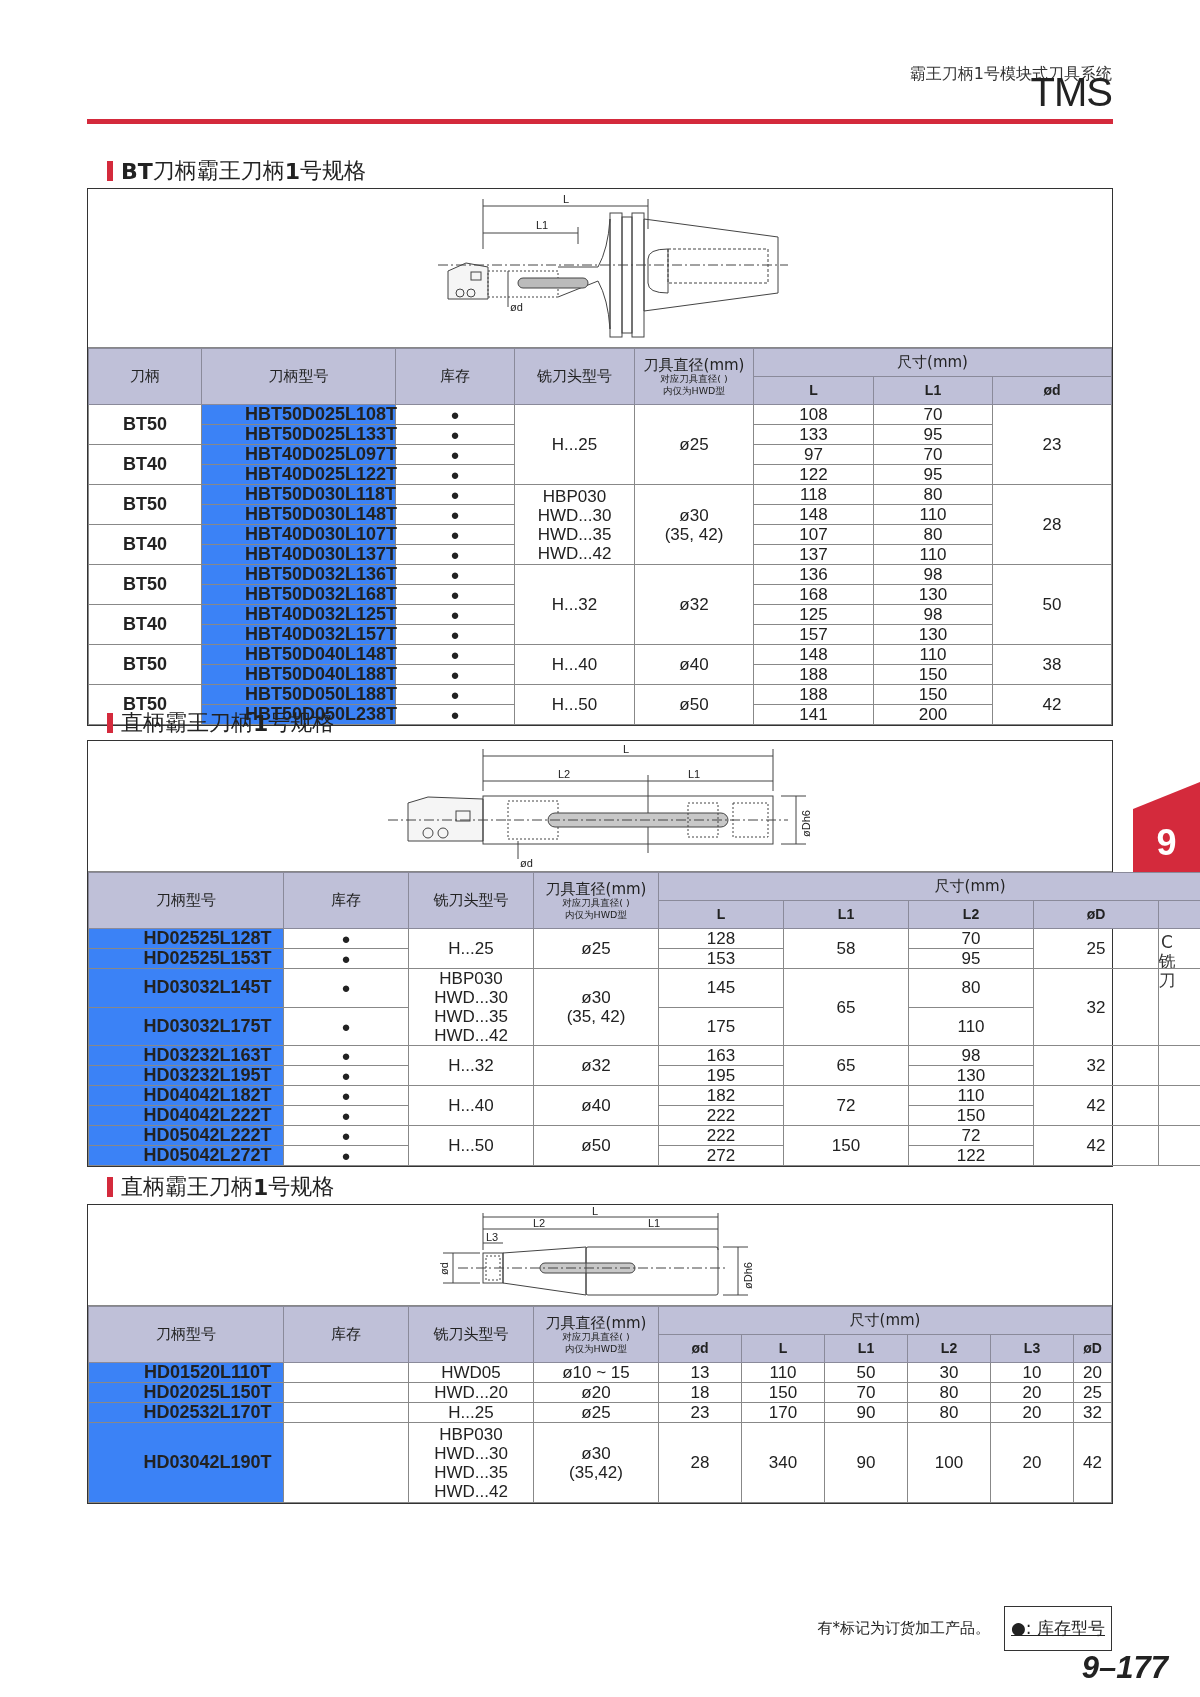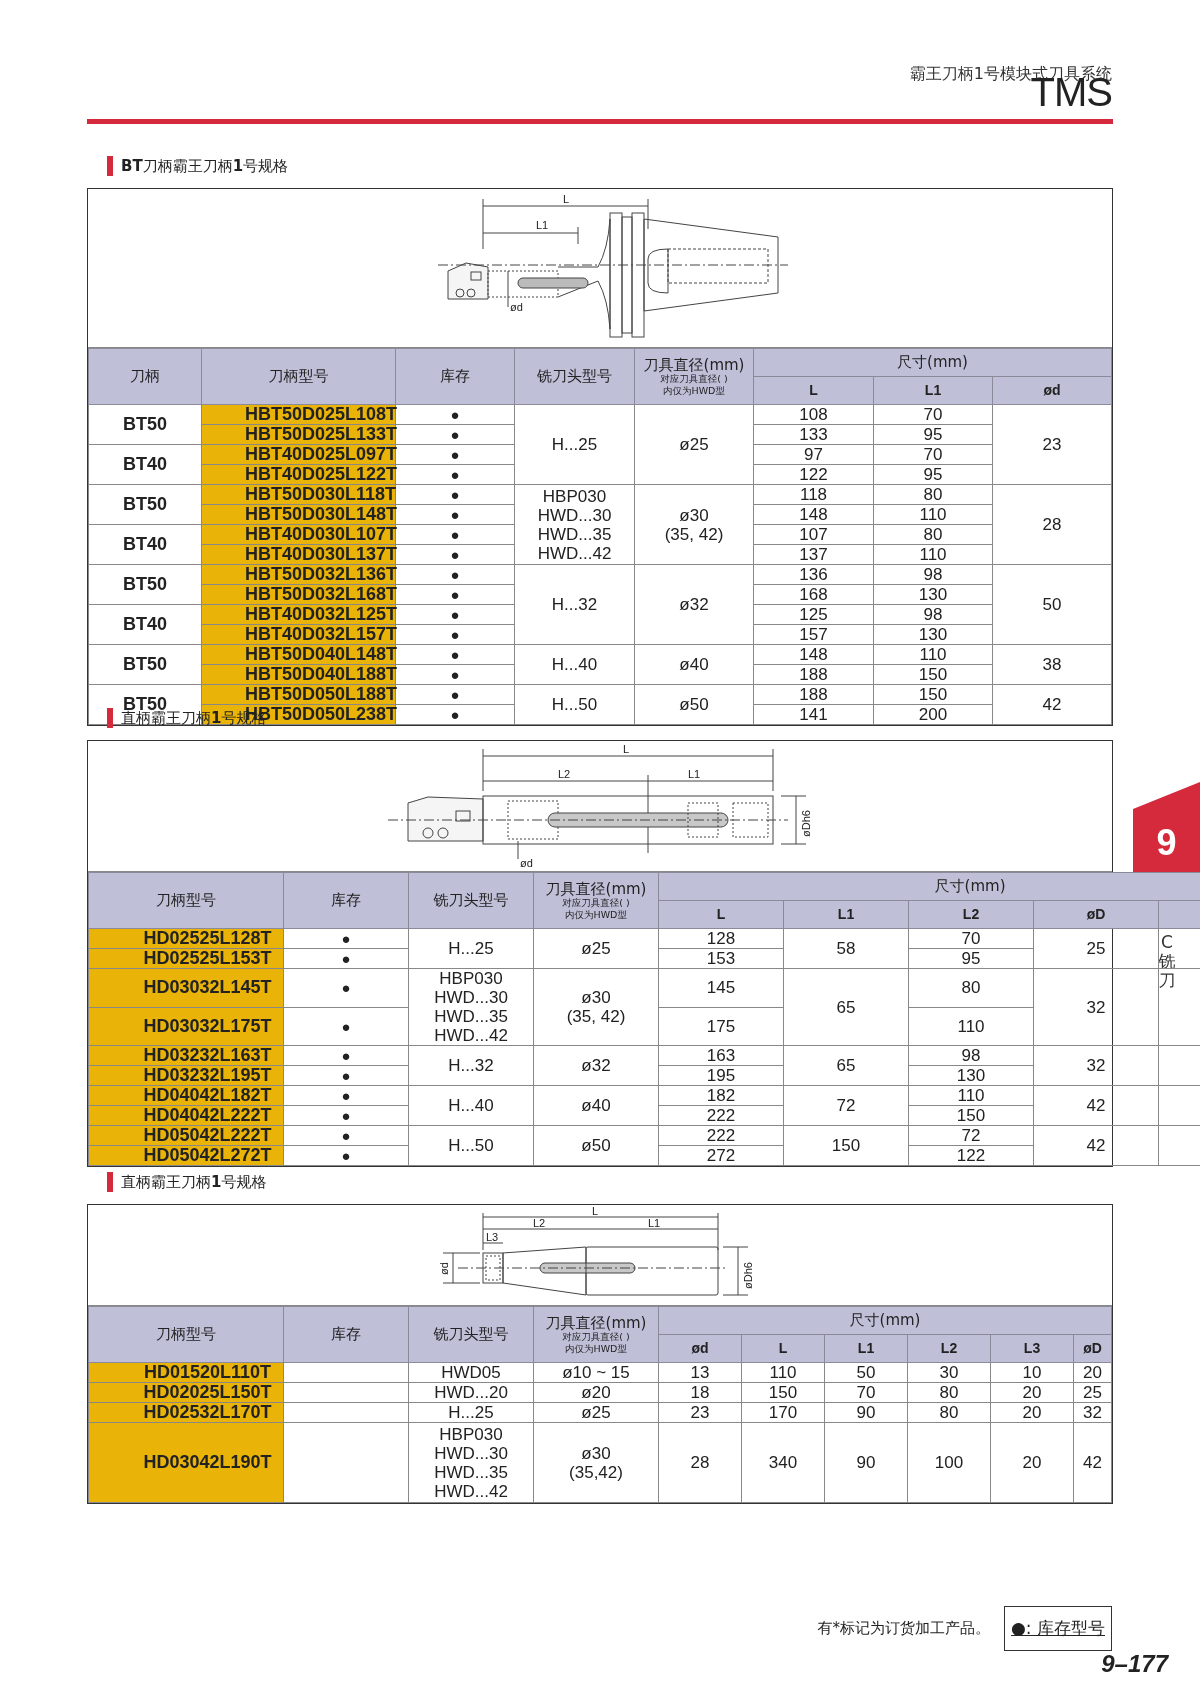--- a/index.html
+++ b/index.html
@@ -1,38 +1,38 @@
 <!DOCTYPE html>
 <html><head>
 <meta charset="utf-8">
 <style>
   html,body{margin:0;padding:0;background:#fff;}
   body{width:1200px;height:1697px;position:relative;font-family:"Liberation Sans","DejaVu Sans",sans-serif;color:#222;overflow:hidden;}
   .hdr-sub{position:absolute;right:88px;top:64px;font-size:16px;color:#333;font-family:"DejaVu Sans",sans-serif;}
   .hdr-title{position:absolute;right:88px;top:70px;font-size:40px;color:#222;letter-spacing:-1px;}
   .hdr-rule{position:absolute;left:87px;right:87px;top:119px;height:5px;background:#d42a3c;}
-  .sec-title{position:absolute;left:87px;font-size:15px;font-weight:normal;display:flex;align-items:center;font-family:"DejaVu Sans",sans-serif;padding-left:20px;}
+  .sec-title{position:absolute;left:87px;font-size:22px;font-weight:normal;display:flex;align-items:center;font-family:"DejaVu Sans",sans-serif;padding-left:20px;}
   .sec-title .mark{display:inline-block;width:6px;height:20px;background:#d42a3c;margin-right:8px;}
   .sec-title b{font-weight:bold;}
   .box{position:absolute;left:87px;width:1026px;border:1.5px solid #333;background:#fff;box-sizing:border-box;}
   .diagram{position:relative;background:#fff;border-bottom:1px solid #888;}
   .diagram svg{position:absolute;left:0;top:0;}
   table{border-collapse:collapse;width:100%;table-layout:fixed;}
   th{background:#bfc0d8;font-weight:normal;font-size:15px;color:#222;border:1px solid #8a8a9a;padding:0;line-height:1.1;font-family:"DejaVu Sans",sans-serif;}
   th.sub{font-weight:bold;font-size:14px;font-family:"Liberation Sans",sans-serif;}
   th .small{display:block;font-size:9.5px;line-height:1.2;}
   td{border:1px solid #888;text-align:center;font-size:17px;padding:0;line-height:19px;height:19px;vertical-align:middle;}
-  td.model{background:#eab308;font-weight:bold;font-size:18px;padding-left:43px;}
+  td.model{background:#3b82f6;font-weight:bold;font-size:18px;padding-left:43px;}
   td.shank{font-weight:bold;font-size:18px;margin-top:21px;}
   td.stock{font-size:15px;}
   .side-tab{position:absolute;left:1133px;top:782px;width:67px;height:108px;background:#d42a3c;color:#fff;font-size:36px;font-weight:bold;display:flex;align-items:center;justify-content:center;clip-path:polygon(0 25%,100% 0,100% 100%,0 100%);padding-top:14px;box-sizing:border-box;}
   .side-label{position:absolute;left:1152px;top:895px;width:30px;font-size:17px;line-height:19px;text-align:center;color:#333;font-family:"DejaVu Sans",sans-serif;}
   .footnote{position:absolute;right:88px;top:1606px;font-size:15px;display:flex;align-items:center;gap:14px;font-family:"DejaVu Sans",sans-serif;}
   .legend{border:1.5px solid #333;padding:10px 6px;font-size:17px;text-decoration:underline;}
-  .pageno{position:absolute;right:32px;top:1650px;font-size:24px;font-weight:bold;font-style:italic;}
+  .pageno{position:absolute;right:32px;top:1650px;font-size:31px;font-weight:bold;font-style:italic;}
 </style>
 </head>
 <body>
 
 <div class="hdr-sub">霸王刀柄1号模块式刀具系统</div>
 <div class="hdr-title">TMS</div>
 <div class="hdr-rule"></div>
 
 <div class="side-tab">
     <span>9</span>

